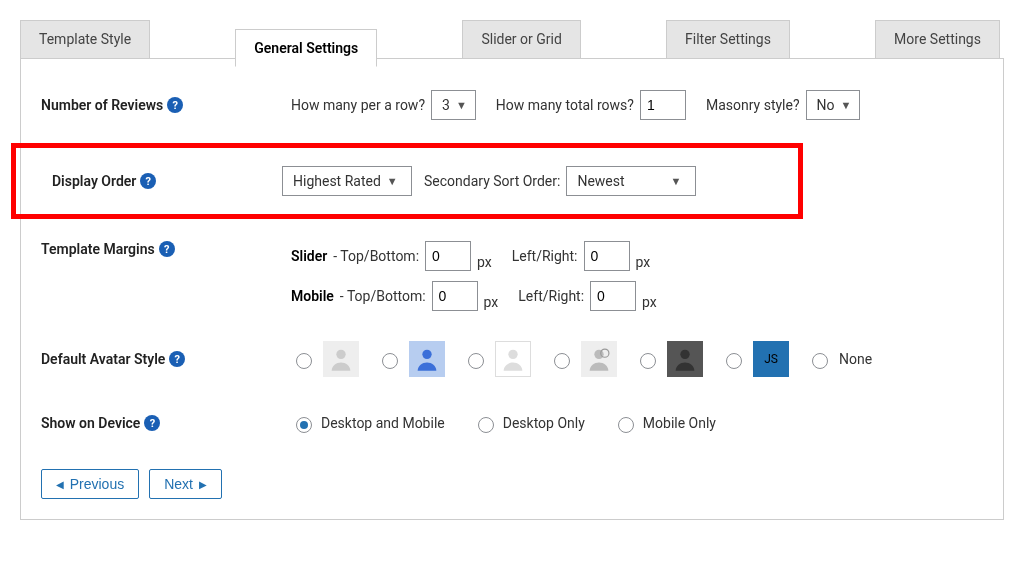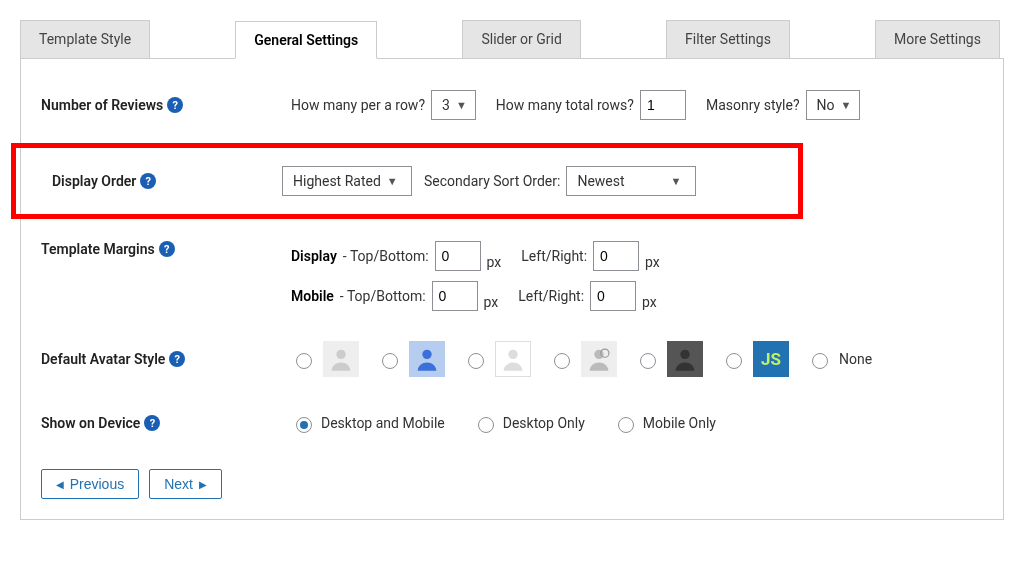--- a/index.html
+++ b/index.html
@@ -25,21 +25,21 @@
     margin-right: 4px;
     cursor: pointer;
     color: #444;
     font-size: 14px;
   }
   .tab.active {
     background: #fff;
     font-weight: 600;
     color: #000;
     position: relative;
-    top: 1px;
+    top: 9px;
     border-bottom: 1px solid #fff;
   }
   .panel {
     border: 1px solid #ccc;
     border-top: none;
     padding: 30px 20px 20px 20px;
   }
   .row {
     display: flex;
     margin-bottom: 22px;
@@ -135,21 +135,21 @@
   }
   .avatar-img {
     width: 36px; height: 36px;
     background: #eee;
     display: flex; align-items: center; justify-content: center;
     font-size: 22px;
     color: #bbb;
   }
   .avatar-img.blue { background: #b7cdf0; }
   .avatar-img.dark  { background: #555; color:#ddd;}
-  .avatar-img.js { background: #2271b1; color:#bef264; font-size:17px; font-weight:700;}
+  .avatar-img.js { background: #2271b1; color:#000000; font-size:12px; font-weight:400;}
   .avatar-img.outline { background:#fff; border:1px solid #ddd; color:#ccc;}
   .avatar-img.mystery { background:#eee; }
   .avatar-svg { width:28px; height:28px; }
   .nav-buttons {
     display: flex;
     gap: 10px;
     margin-top: 30px;
   }
   .nav-btn {
     display: inline-flex;
@@ -227,21 +227,21 @@
   </div>
 
   <div class="row" style="align-items:flex-start;">
     <div class="label-col">
       <span>Template Margins</span>
       <span class="help-icon">?</span>
     </div>
     <div class="controls-col">
       <div class="margin-block">
         <div class="margin-line">
-          <span class="bold">Display</span>
+          <span class="bold">Slider</span>
           <span> - Top/Bottom:</span>
           <input class="num-input" value="0" style="">
           <span class="unit">px</span>
           <span style="width:8px;"></span>
           <span>Left/Right:</span>
           <input class="num-input" value="0" style="">
           <span class="unit">px</span>
         </div>
         <div class="margin-line">
           <span class="bold">Mobile</span>

